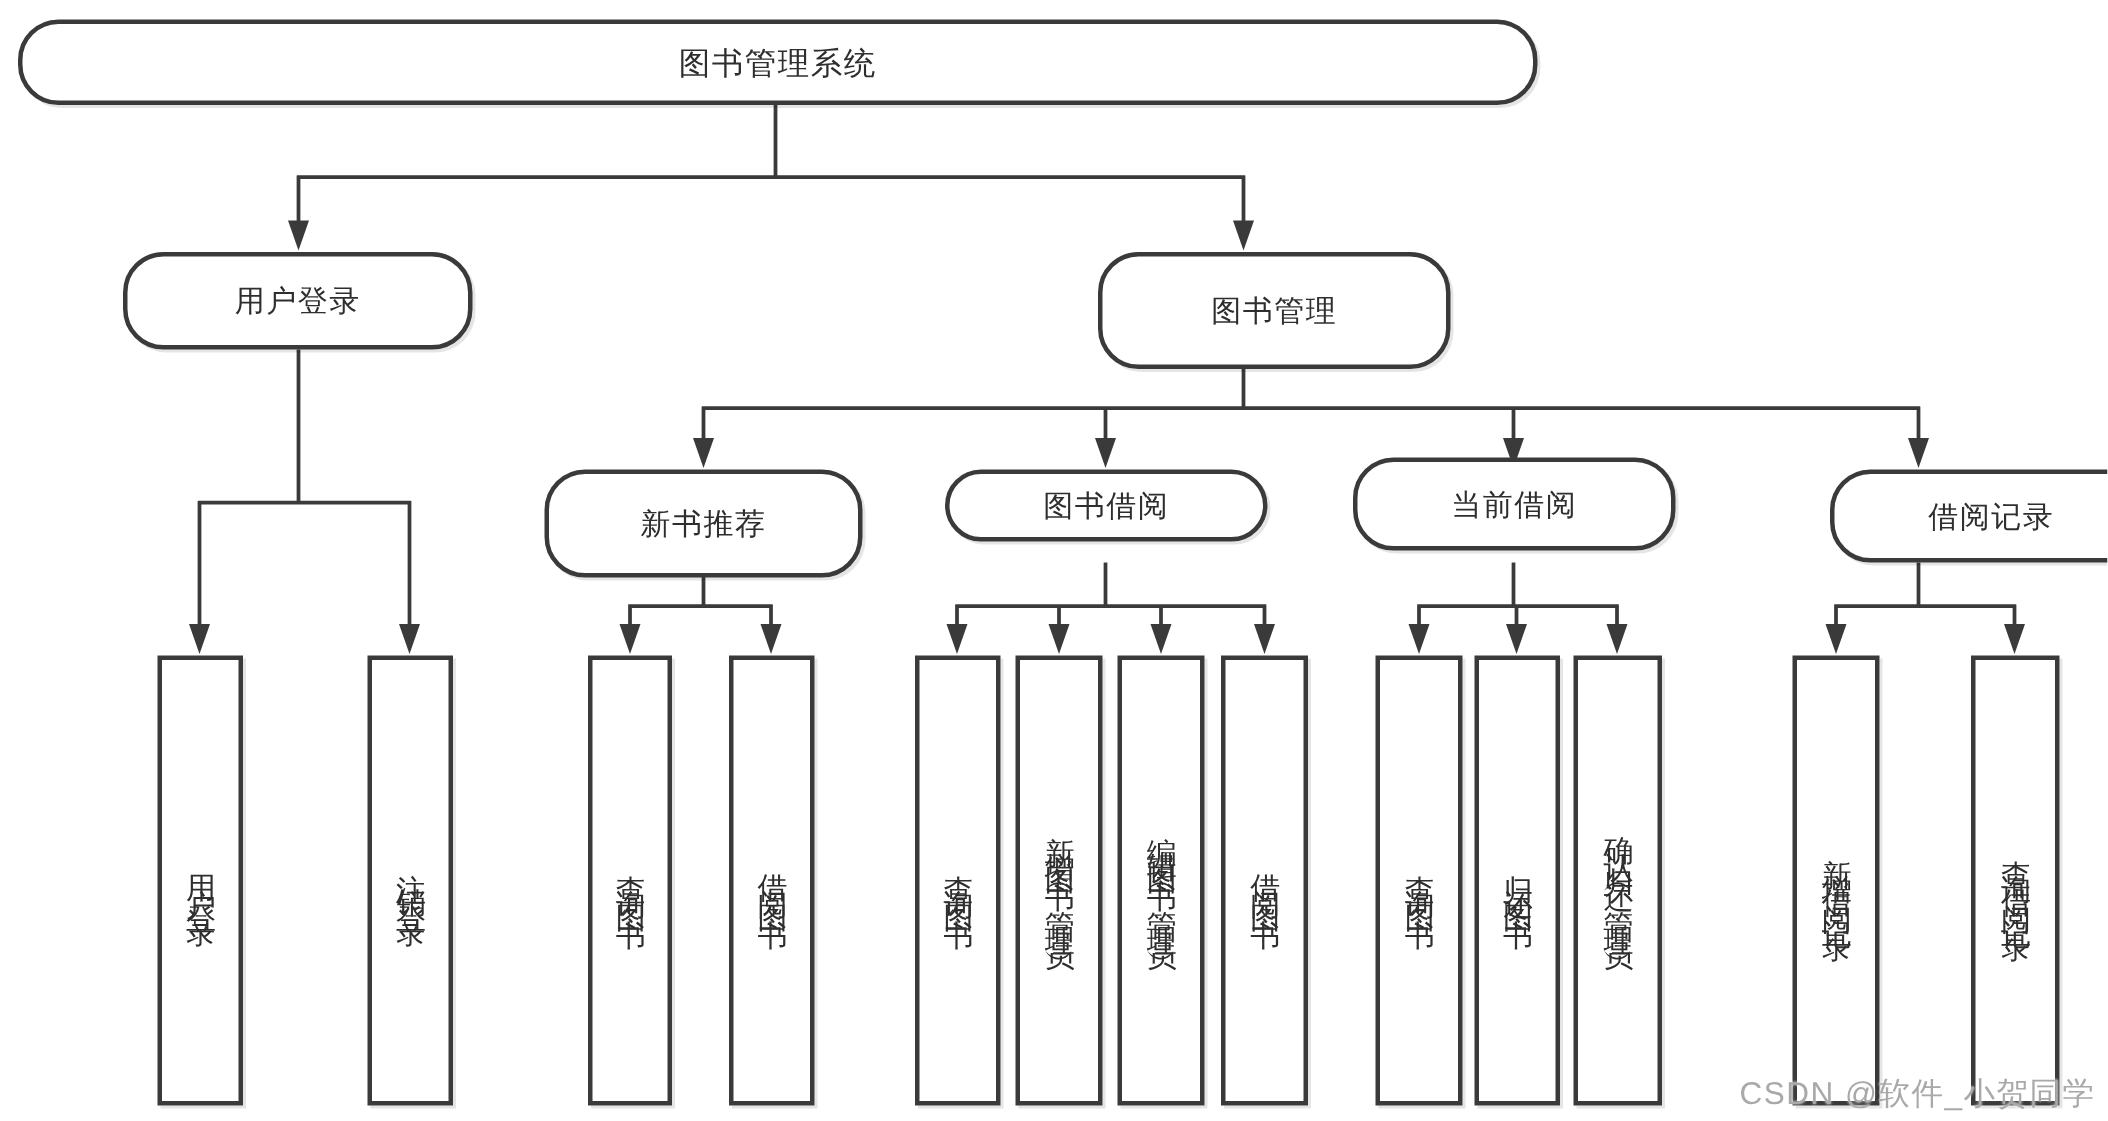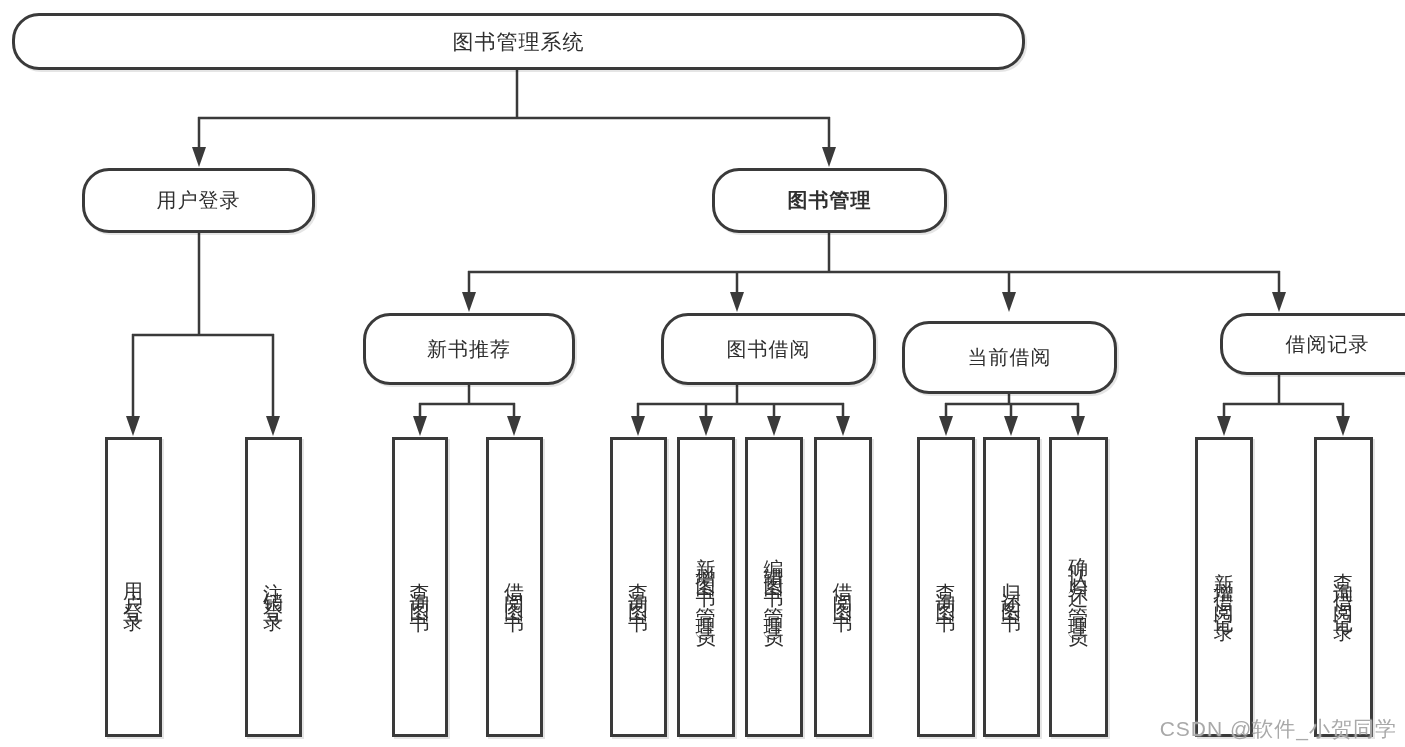--- a/index.html
+++ b/index.html
@@ -105,25 +105,25 @@
       <polygon points="1004,416 1018,416 1011,436"></polygon>
       <polygon points="1071,416 1085,416 1078,436"></polygon>
       <polygon points="1217,416 1231,416 1224,436"></polygon>
       <polygon points="1336,416 1350,416 1343,436"></polygon>
     </g>
   </svg>
 
   <div class="node h root" style="left:12px; top:13px; width:1013px; height:57px;">图书管理系统</div>
 
   <div class="node h" style="left:82px; top:168px; width:233px; height:65px;">用户登录</div>
-  <div class="node h" style="left:712px; top:168px; width:235px; height:65px;font-weight:bold;">图书管理</div>
+  <div class="node h" style="left:732px; top:168px; width:235px; height:78px;">图书管理</div>
 
   <div class="node h" style="left:363px; top:313px; width:212px; height:72px;">新书推荐</div>
-  <div class="node h" style="left:661px; top:313px; width:215px; height:72px;">图书借阅</div>
-  <div class="node h" style="left:902px; top:321px; width:215px; height:73px;">当前借阅</div>
+  <div class="node h" style="left:630px; top:313px; width:215px; height:48px;">图书借阅</div>
+  <div class="node h" style="left:902px; top:305px; width:215px; height:62px;">当前借阅</div>
   <div class="node h" style="left:1172px; top:313px; width:215px; height:62px;margin-left:48px;">借阅记录</div>
 
   <div class="node v" style="left:105px; top:437px; width:57px; height:300px;">
     <span>用户登录</span>
   </div>
   <div class="node v" style="left:245px; top:437px; width:57px; height:300px;">
     <span>注销登录</span>
   </div>
 
   <div class="node v" style="left:392px; top:437px; width:56px; height:300px;">

